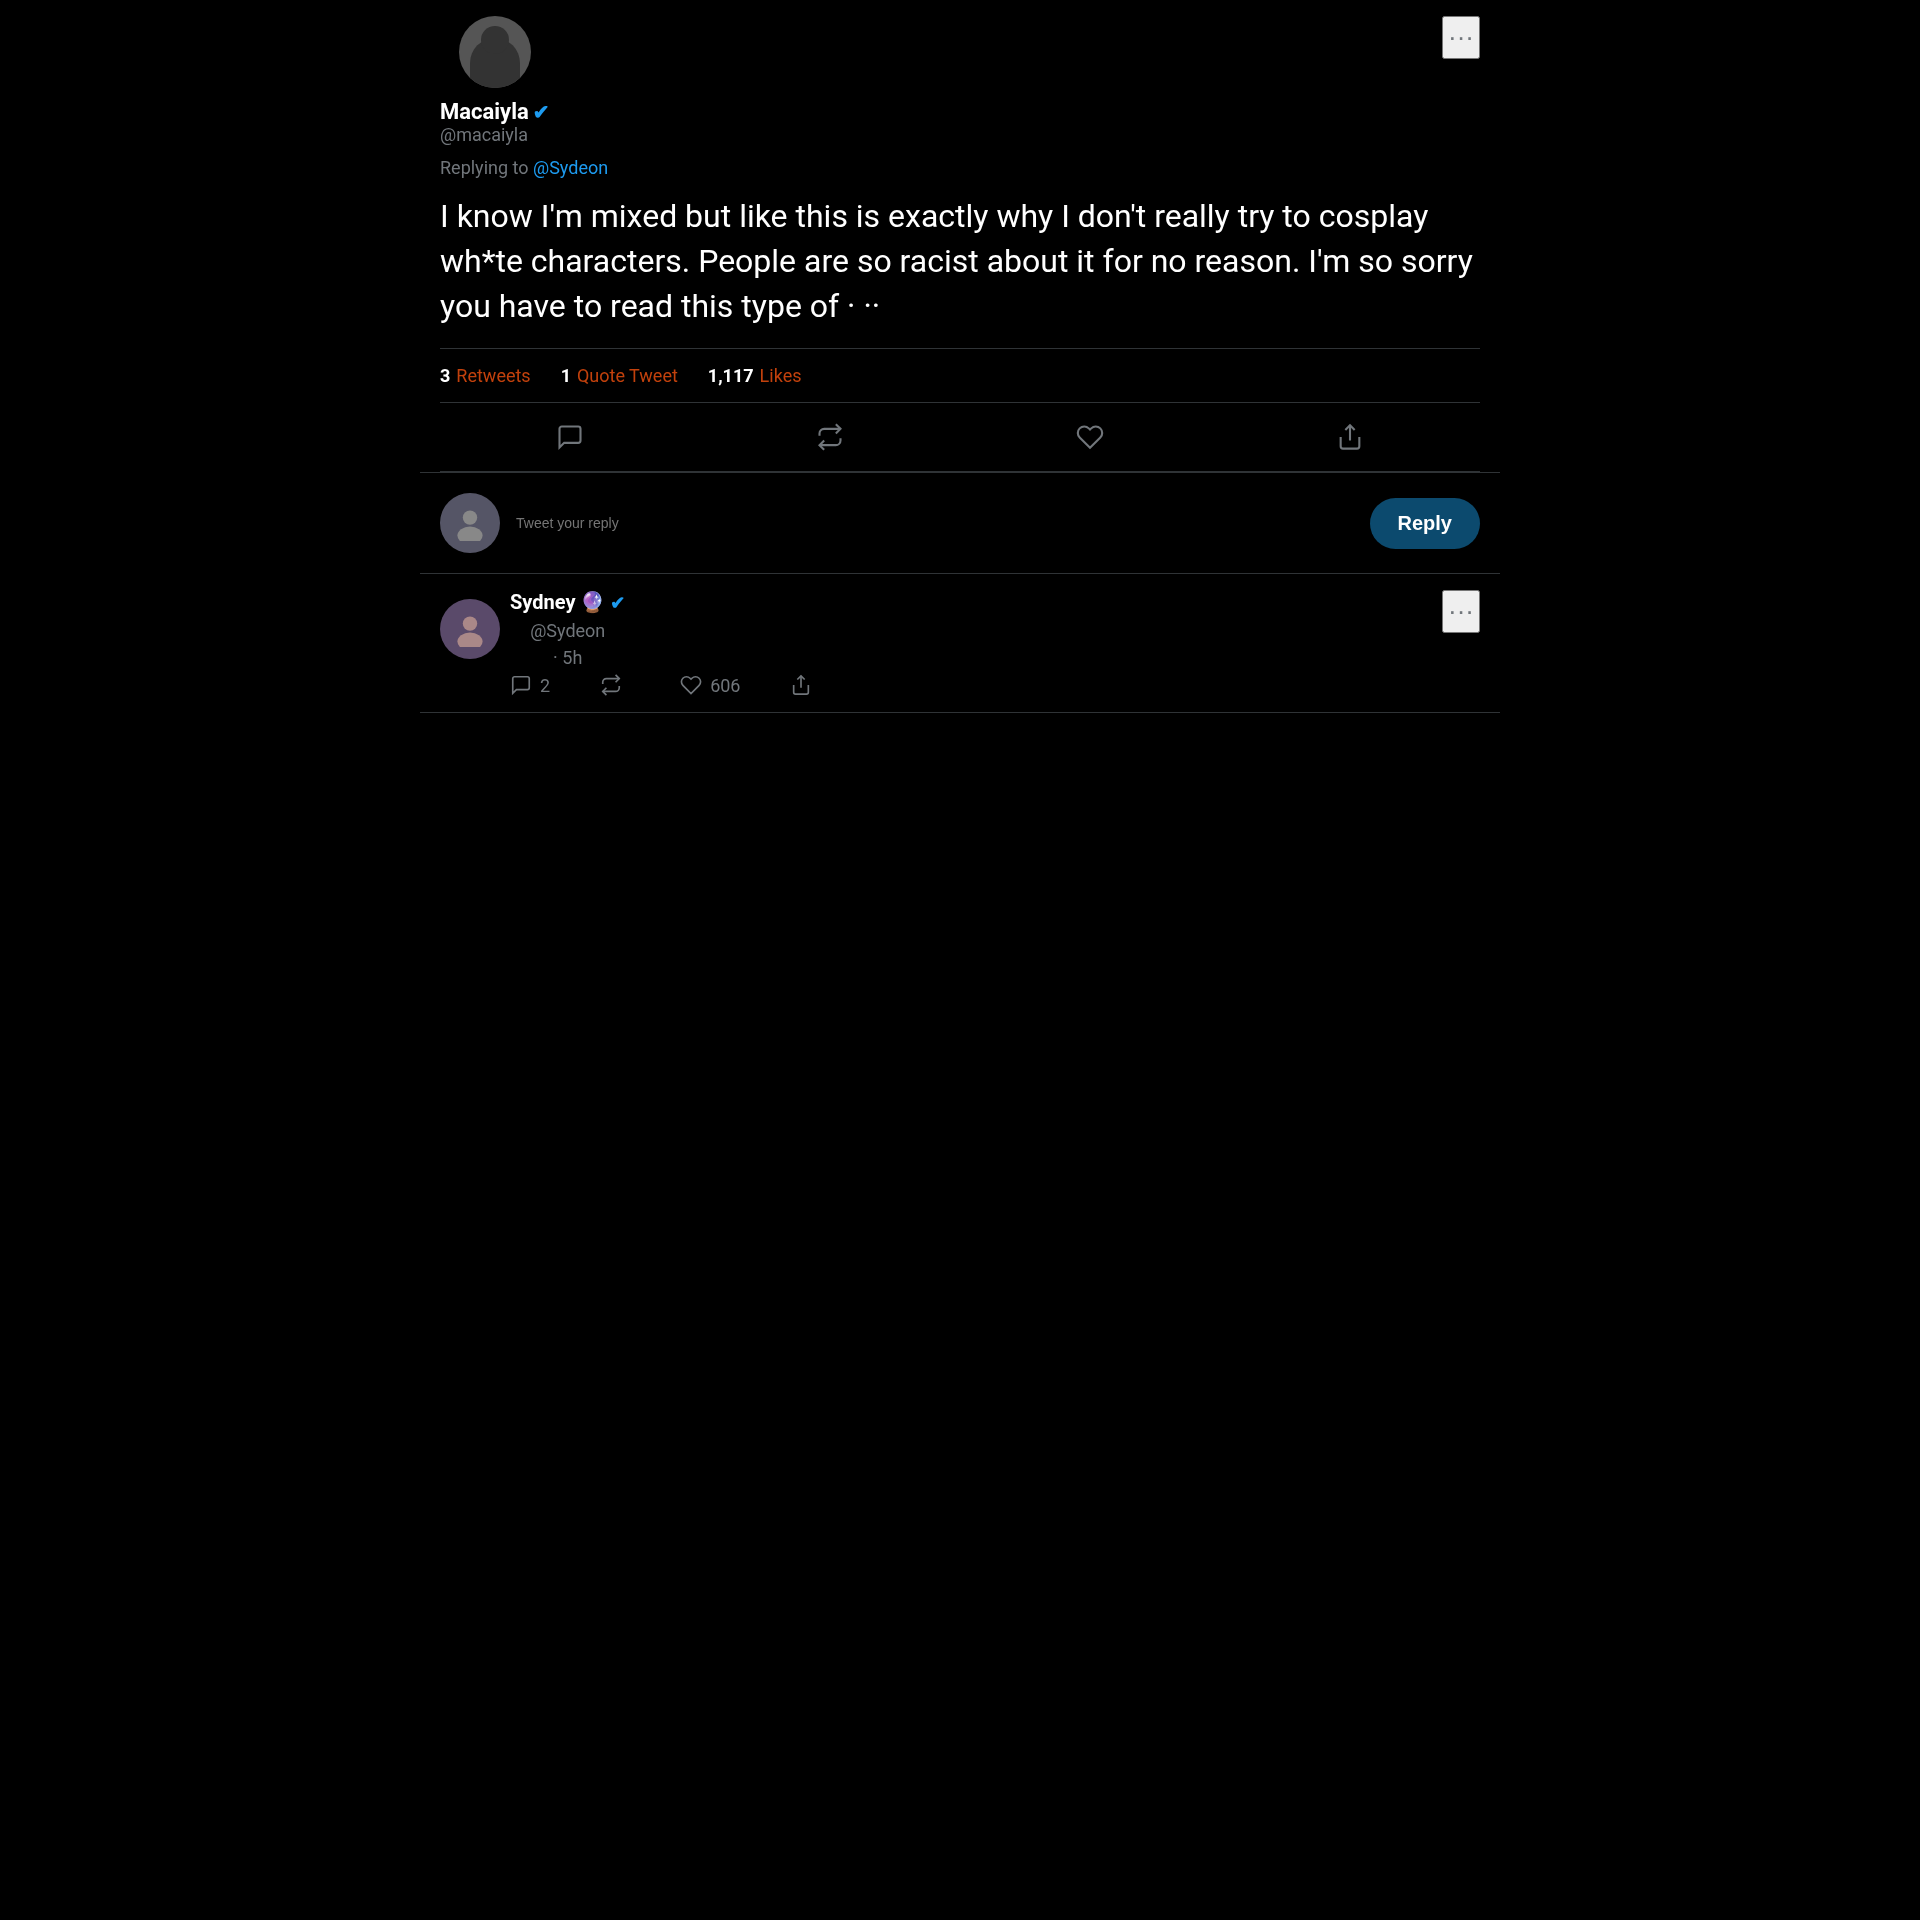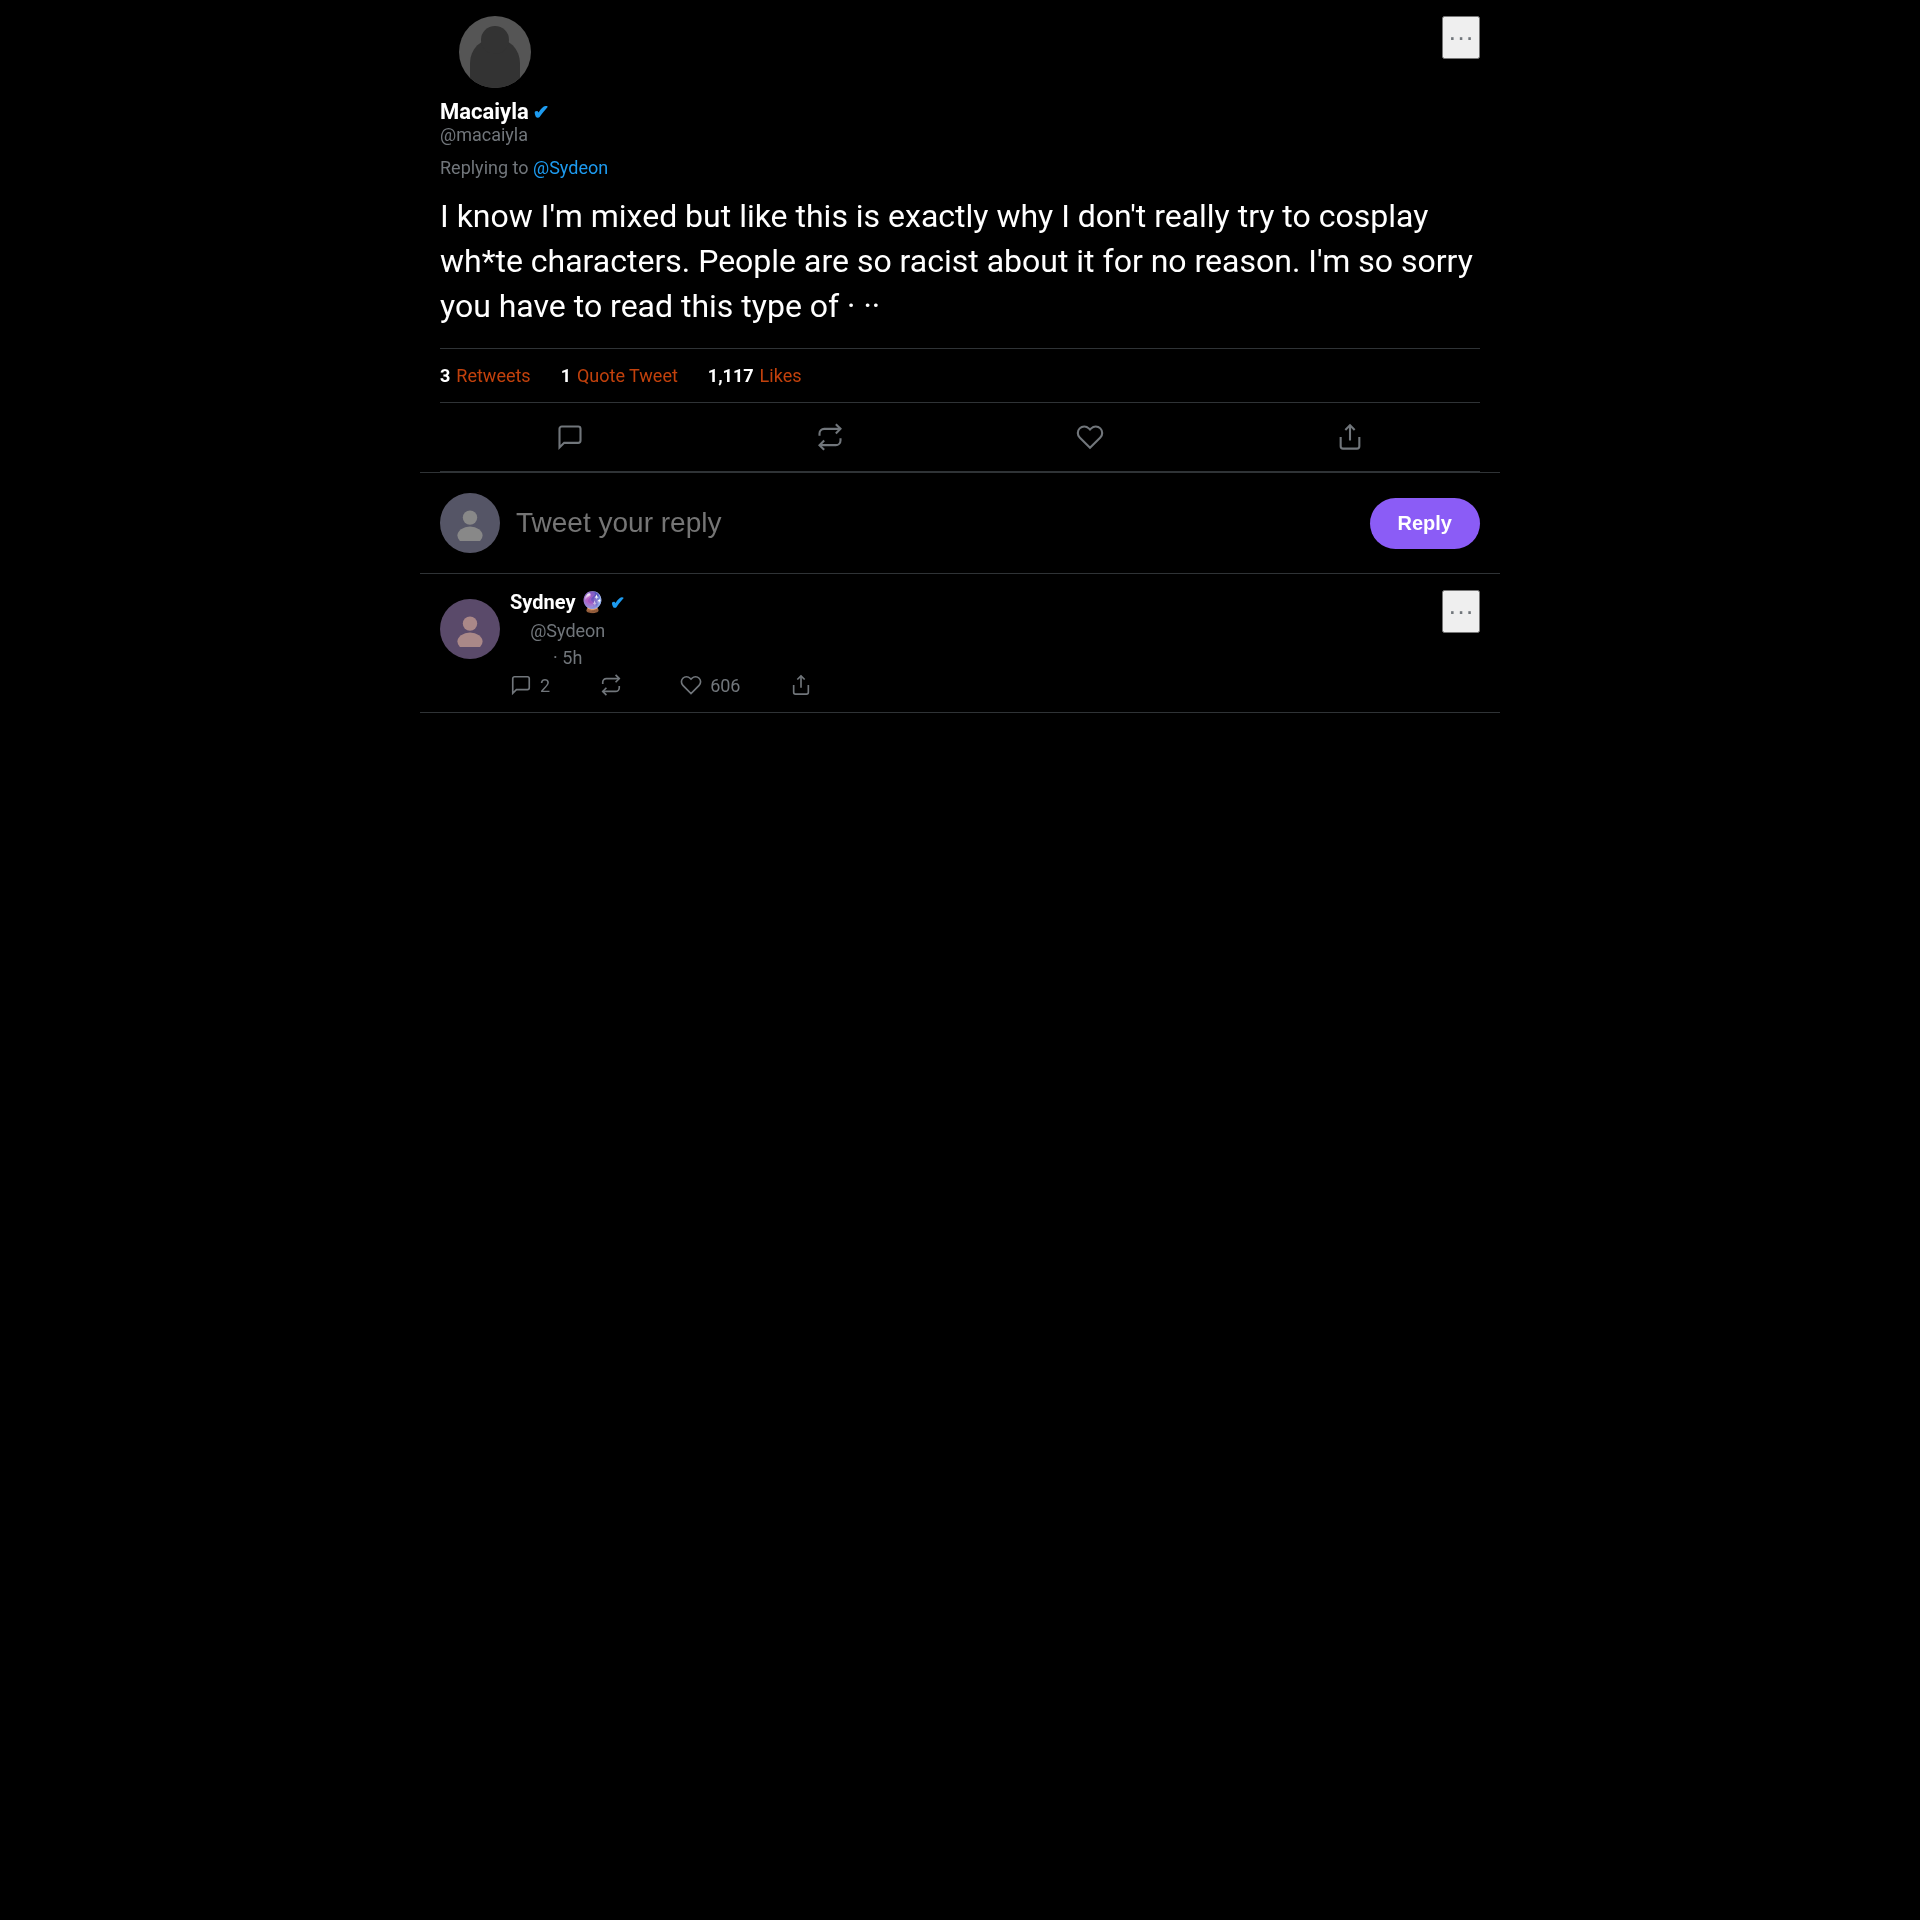--- a/index.html
+++ b/index.html
@@ -138,27 +138,27 @@
       padding: 20px;
       gap: 16px;
       border-bottom: 1px solid #2f3336;
     }
 
     .reply-input {
       flex: 1;
       background: none;
       border: none;
       color: #7dd3fc;
-      font-size: 28px;
+      font-size: 14px;
       outline: none;
       cursor: text;
     }
 
     .reply-button {
-      background: #8b5cf6;
+      background: #0c4a6e;
       color: #fff;
       border: none;
       border-radius: 30px;
       padding: 14px 28px;
       font-size: 20px;
       font-weight: 700;
       cursor: pointer;
     }
 
     .reply-tweet {

